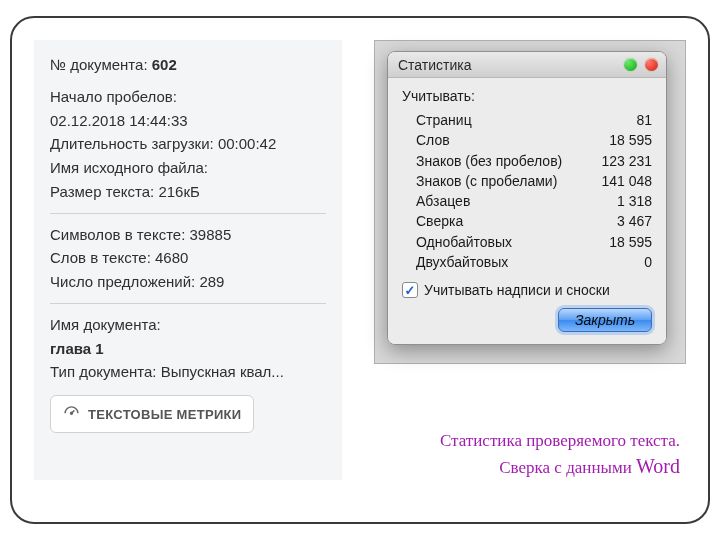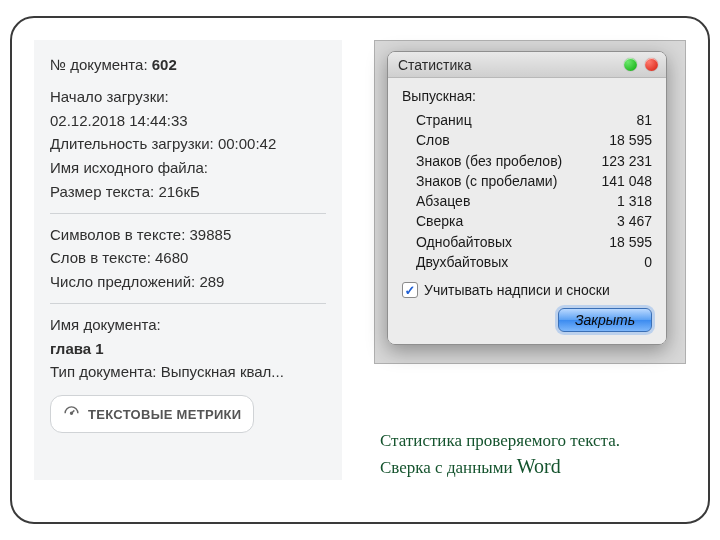--- a/index.html
+++ b/index.html
@@ -41,21 +41,21 @@
     border-top: 1px solid #d0d3d6;
     margin: 10px 0 10px 0;
   }
   .metrics-btn {
     margin-top: 10px;
     display: inline-flex;
     align-items: center;
     gap: 8px;
     background: #fff;
     border: 1px solid #d0d3d6;
-    border-radius: 12px;
+    border-radius: 6px;
     padding: 8px 12px;
     font-size: 13px;
     font-weight: bold;
     color: #555;
     letter-spacing: 0.3px;
     cursor: pointer;
   }
   .metrics-btn svg { width: 17px; height: 17px; }
   
   .macwin-wrap {
@@ -153,39 +153,39 @@
     box-shadow: 0 0 0 3px rgba(99,160,240,0.35);
     cursor: pointer;
     font-style: italic;
   }
   
   .caption {
     position: absolute;
     left: 380px;
     top: 430px;
     width: 300px;
-    text-align: left;
-    color: #14532d;
+    text-align: right;
+    color: #a21caf;
     font-family: "Times New Roman", Times, serif;
     font-size: 17px;
     line-height: 1.35;
   }
   .caption .w { font-size: 20px; }
 </style>
 </head>
 <body>
 
 <div class="outer-frame"></div>
 
 <div class="left-panel">
   <div class="row">
     <span>№ документа:</span>
     <span class="bold">602</span>
   </div>
-  <div class="row" style="margin-top:10px">Начало загрузки:</div>
+  <div class="row" style="margin-top:10px">Начало пробелов:</div>
   <div class="row">02.12.2018 14:44:33</div>
   <div class="row">
     <span>Длительность загрузки:</span>
     <span>00:00:42</span>
   </div>
   <div class="row">Имя исходного файла:</div>
   <div class="row">
     <span>Размер текста:</span>
     <span>216кБ</span>
   </div>
@@ -225,21 +225,21 @@
 <div class="macwin-wrap">
   <div class="macwin">
     <div class="mac-title">
       <span class="title-text">Статистика</span>
       <div class="traffic">
         <div class="tball green"></div>
         <div class="tball red"></div>
       </div>
     </div>
     <div class="mac-body">
-      <div class="heading">Выпускная:</div>
+      <div class="heading">Учитывать:</div>
 
       <div class="stat-row">
         <span>Страниц</span>
         <span>81</span>
       </div>
       <div class="stat-row">
         <span>Слов</span>
         <span>18 595</span>
       </div>
       <div class="stat-row">

